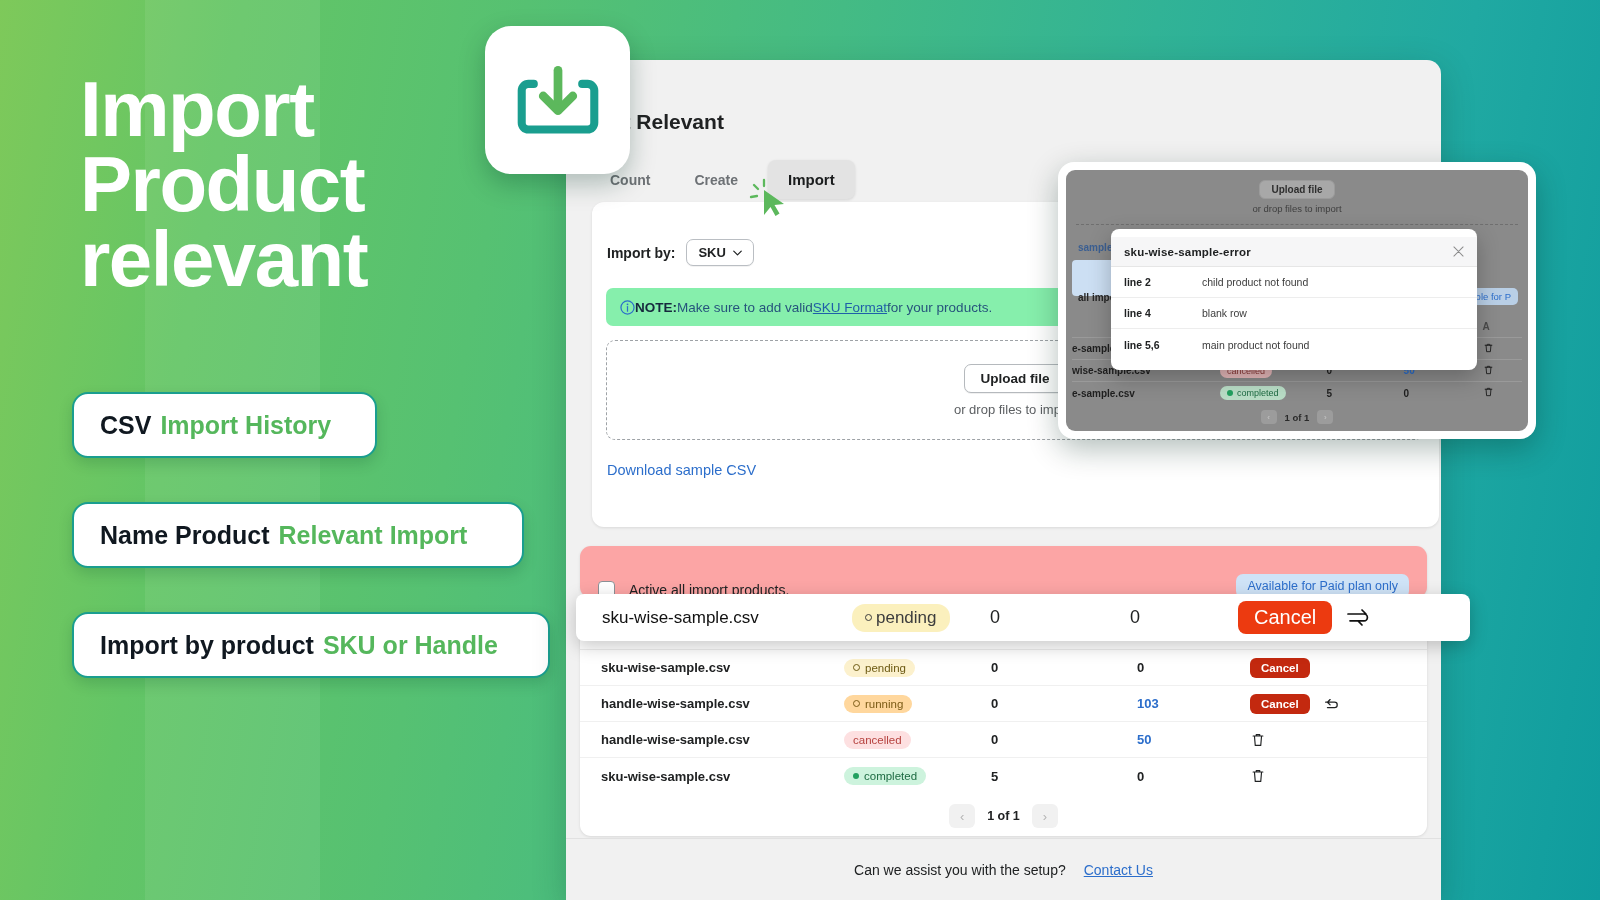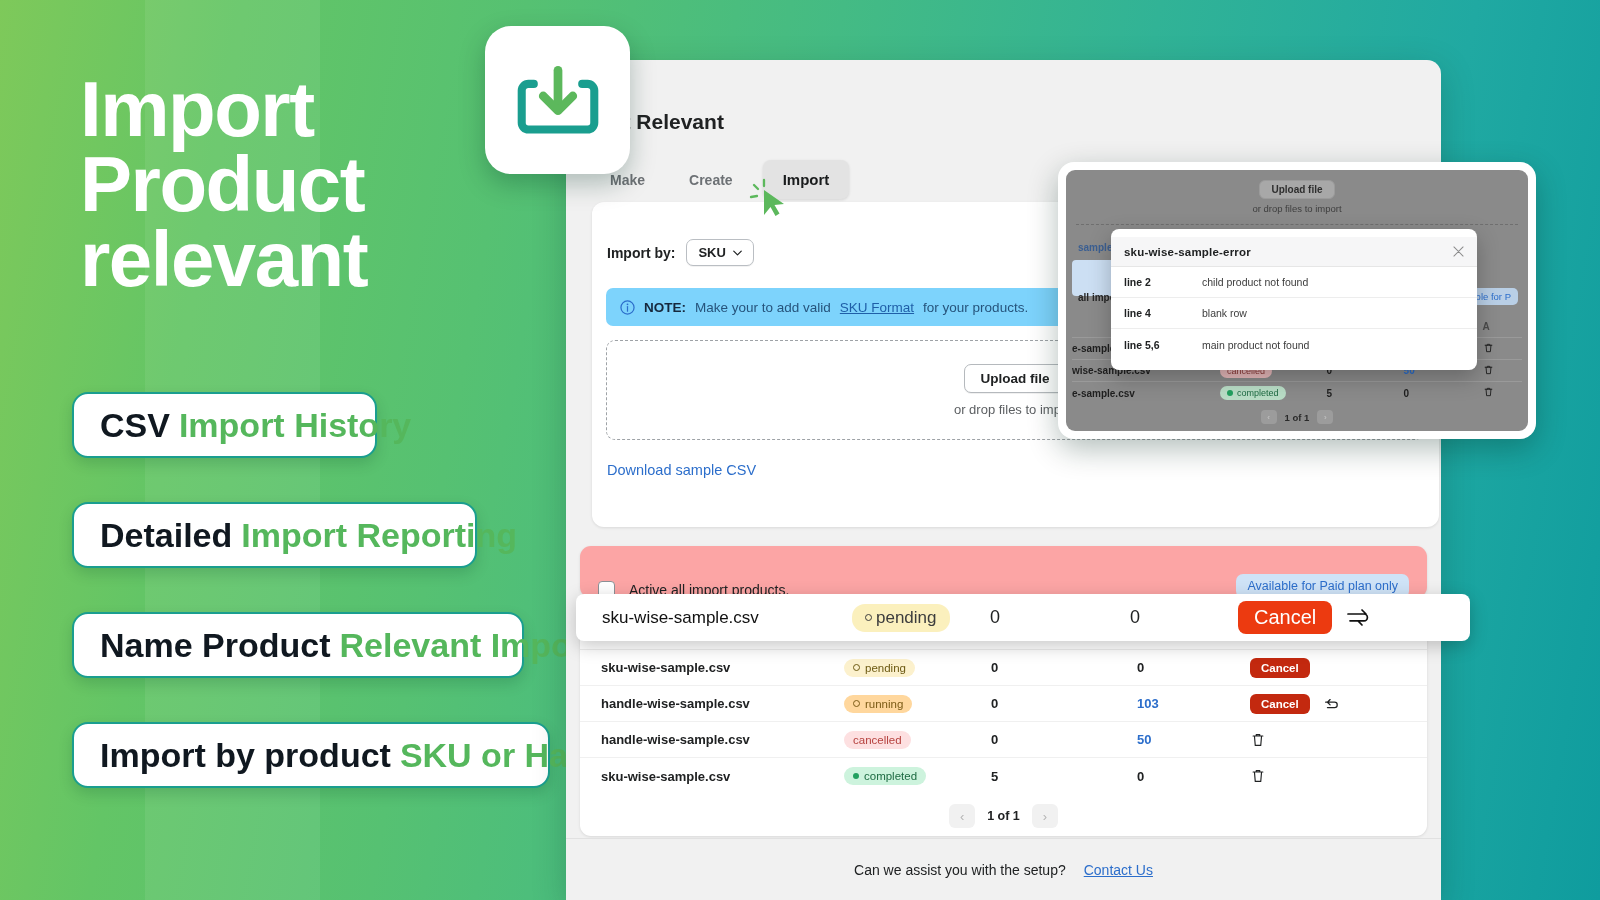--- a/index.html
+++ b/index.html
@@ -19,21 +19,21 @@
   .headline {
     position:absolute; left:80px; top:72px; width:470px;
     color:#ffffff; font-size:78px; font-weight:bold; line-height:0.96;
     letter-spacing:-1.5px;
   }
   .pills { position:absolute; left:72px; top:392px; width:500px; }
   .pill {
     background:#ffffff; border:2px solid #1a9e8f; border-radius:16px;
     height:66px; display:flex; align-items:center; padding:0 26px;
     margin-bottom:44px; box-shadow:0 6px 14px rgba(0,60,40,0.18);
-    font-size:34px; font-weight:bold; white-space:nowrap;
+    font-size:25px; font-weight:bold; white-space:nowrap;
   }
   .pill .dark { color:#101820; }
   .pill .grn { color:#55b75c; margin-left:9px; }
   .pill-1 { width:305px; }
   .pill-2 { width:405px; }
   .pill-3 { width:452px; }
   .pill-4 { width:478px; }
 
   
   .icon-badge {
@@ -72,22 +72,22 @@
   .import-by { position:absolute; left:15px; top:37px; display:flex; align-items:center; gap:11px; }
   .import-by-lbl { font-size:14px; font-weight:bold; color:#202223; }
   .sku-select {
     border:1px solid #babec3; border-radius:7px; background:#fff;
     padding:5px 11px; font-size:13px; font-weight:bold; color:#202223;
     display:flex; align-items:center; gap:7px; box-shadow:0 1px 0 rgba(0,0,0,.05);
   }
   .chev { width:9px; height:6px; }
   .note-bar {
     position:absolute; left:14px; top:86px; width:818px; height:38px;
-    background:#7dd3fc; border-radius:7px; display:flex; align-items:center;
-    padding:0 14px; gap:9px; font-size:13.5px; color:#26547c;
+    background:#86efac; border-radius:7px; display:flex; align-items:center;
+    padding:0 14px; font-size:13.5px; color:#26547c;
   }
   .note-bar b { color:#16283d; }
   .note-bar u { color:#1f5fa8; }
   .dropzone {
     position:absolute; left:14px; top:138px; width:818px; height:100px;
     border:1.6px dashed #9ea2a6; border-radius:9px;
     display:flex; flex-direction:column; align-items:center; justify-content:center; gap:9px;
   }
   .upload-btn {
     border:1px solid #b5b9bd; border-radius:7px; background:#fff;
@@ -219,24 +219,20 @@
     <div>Import</div>
     <div>Product</div>
     <div>relevant</div>
   </div>
 
   <div class="pills">
     <div class="pill pill-1">
       <span class="dark">CSV</span>
       <span class="grn">Import History</span>
     </div>
-    <div class="pill pill-2">
-      <span class="dark">Detailed</span>
-      <span class="grn">Import Reporting</span>
-    </div>
     <div class="pill pill-3">
       <span class="dark">Name Product</span>
       <span class="grn">Relevant Import</span>
     </div>
     <div class="pill pill-4">
       <span class="dark">Import by product</span>
       <span class="grn">SKU or Handle</span>
     </div>
   </div>
 </div>
@@ -247,21 +243,21 @@
     <path d="M32 10 V38" fill="none" stroke="#5cb85c" stroke-width="6.5" stroke-linecap="round"></path>
     <path d="M21 29 L32 40 L43 29" fill="none" stroke="#5cb85c" stroke-width="6.5" stroke-linecap="round" stroke-linejoin="round"></path>
   </svg>
 </div>
 
 <div class="app-window">
 
   <div class="app-title">uct Relevant</div>
 
   <div class="tabs">
-    <div class="tab">Make</div>
+    <div class="tab">Count</div>
     <div class="tab">Create</div>
     <div class="tab active">Import</div>
   </div>
 
   <div class="import-card">
     <div class="import-by">
       <span class="import-by-lbl">Import by:</span>
       <div class="sku-select">
         <span>SKU</span>
         <svg class="chev" viewBox="0 0 12 8">
@@ -270,21 +266,21 @@
       </div>
     </div>
 
     <div class="note-bar">
       <svg width="15" height="15" viewBox="0 0 16 16">
         <circle cx="8" cy="8" r="7" fill="none" stroke="#2c6ecb" stroke-width="1.3"></circle>
         <circle cx="8" cy="4.6" r="0.95" fill="#2c6ecb"></circle>
         <path d="M8 7 V12" stroke="#2c6ecb" stroke-width="1.3" stroke-linecap="round"></path>
       </svg>
       <b>NOTE:</b>
-      <span>Make your to add valid</span>
+      <span>Make sure to add valid</span>
       <u>SKU Format</u>
       <span>for your products.</span>
     </div>
 
     <div class="dropzone">
       <div class="upload-btn">Upload file</div>
       <div class="drop-hint">or drop files to import</div>
     </div>
 
     <div class="dl-link">Download sample CSV</div>

